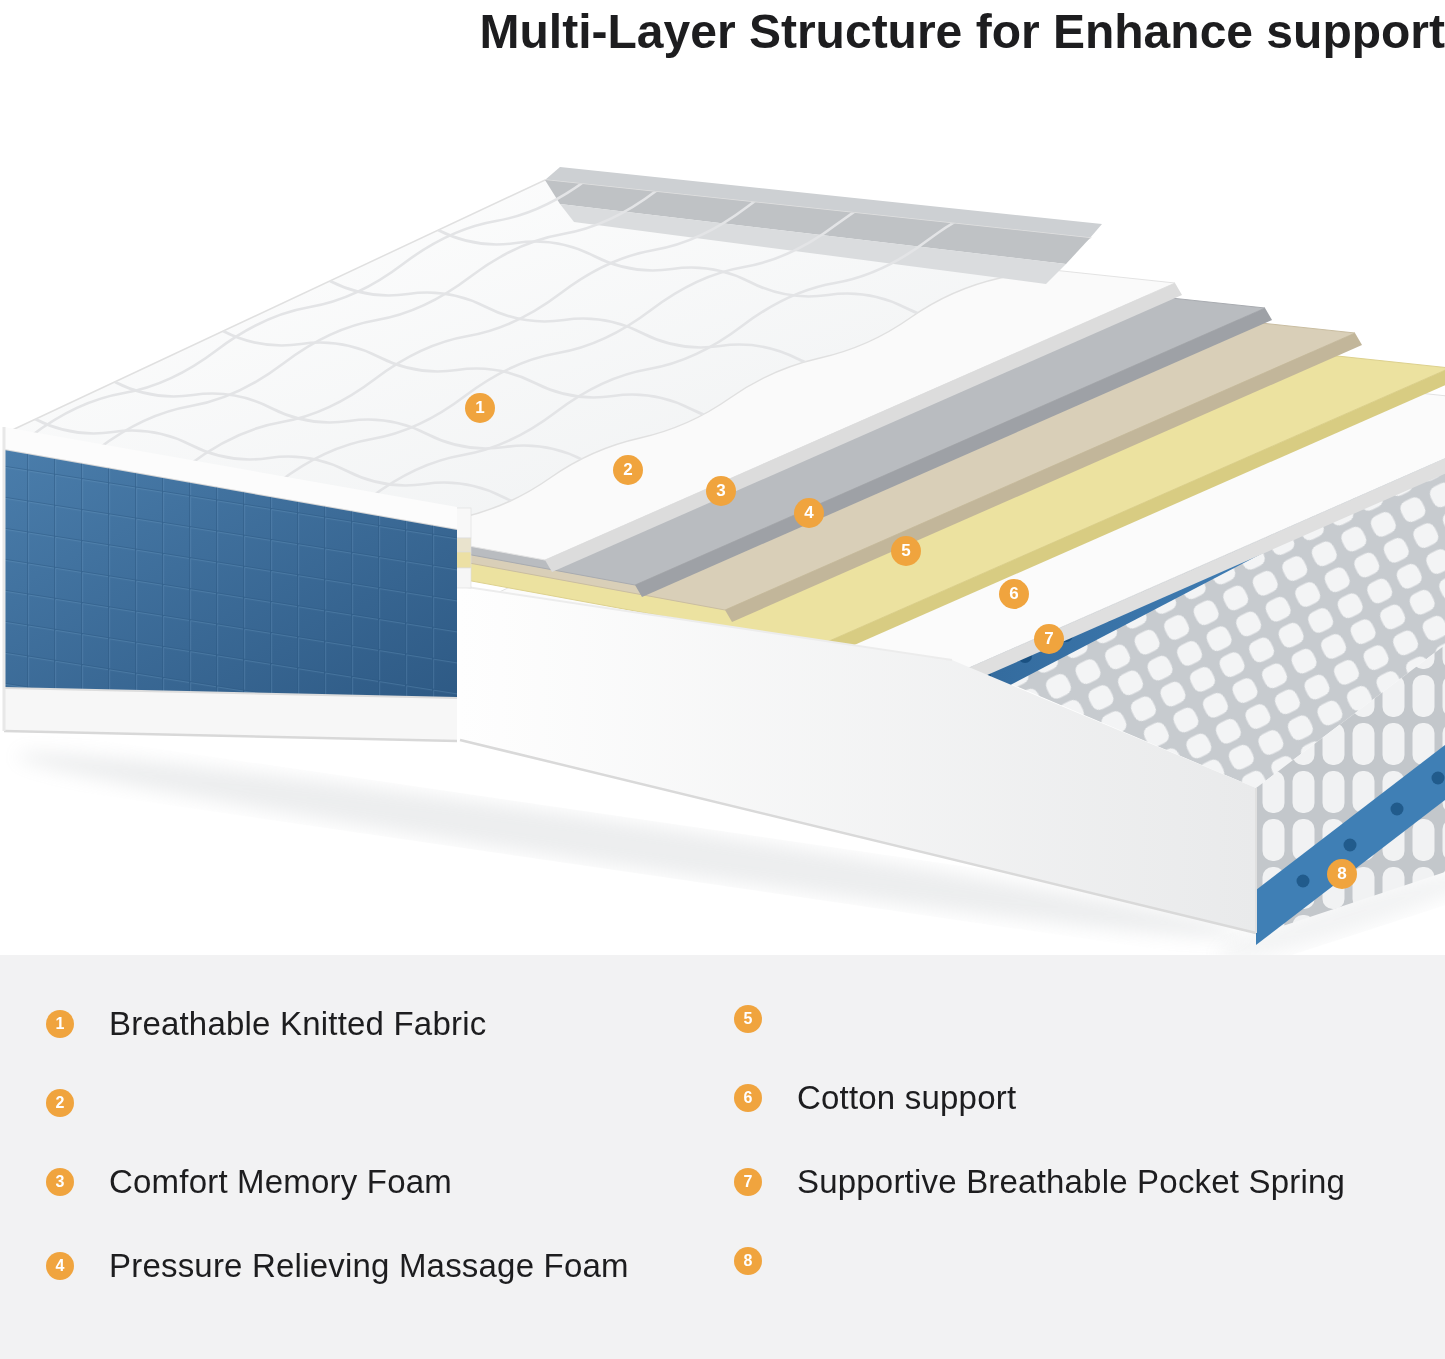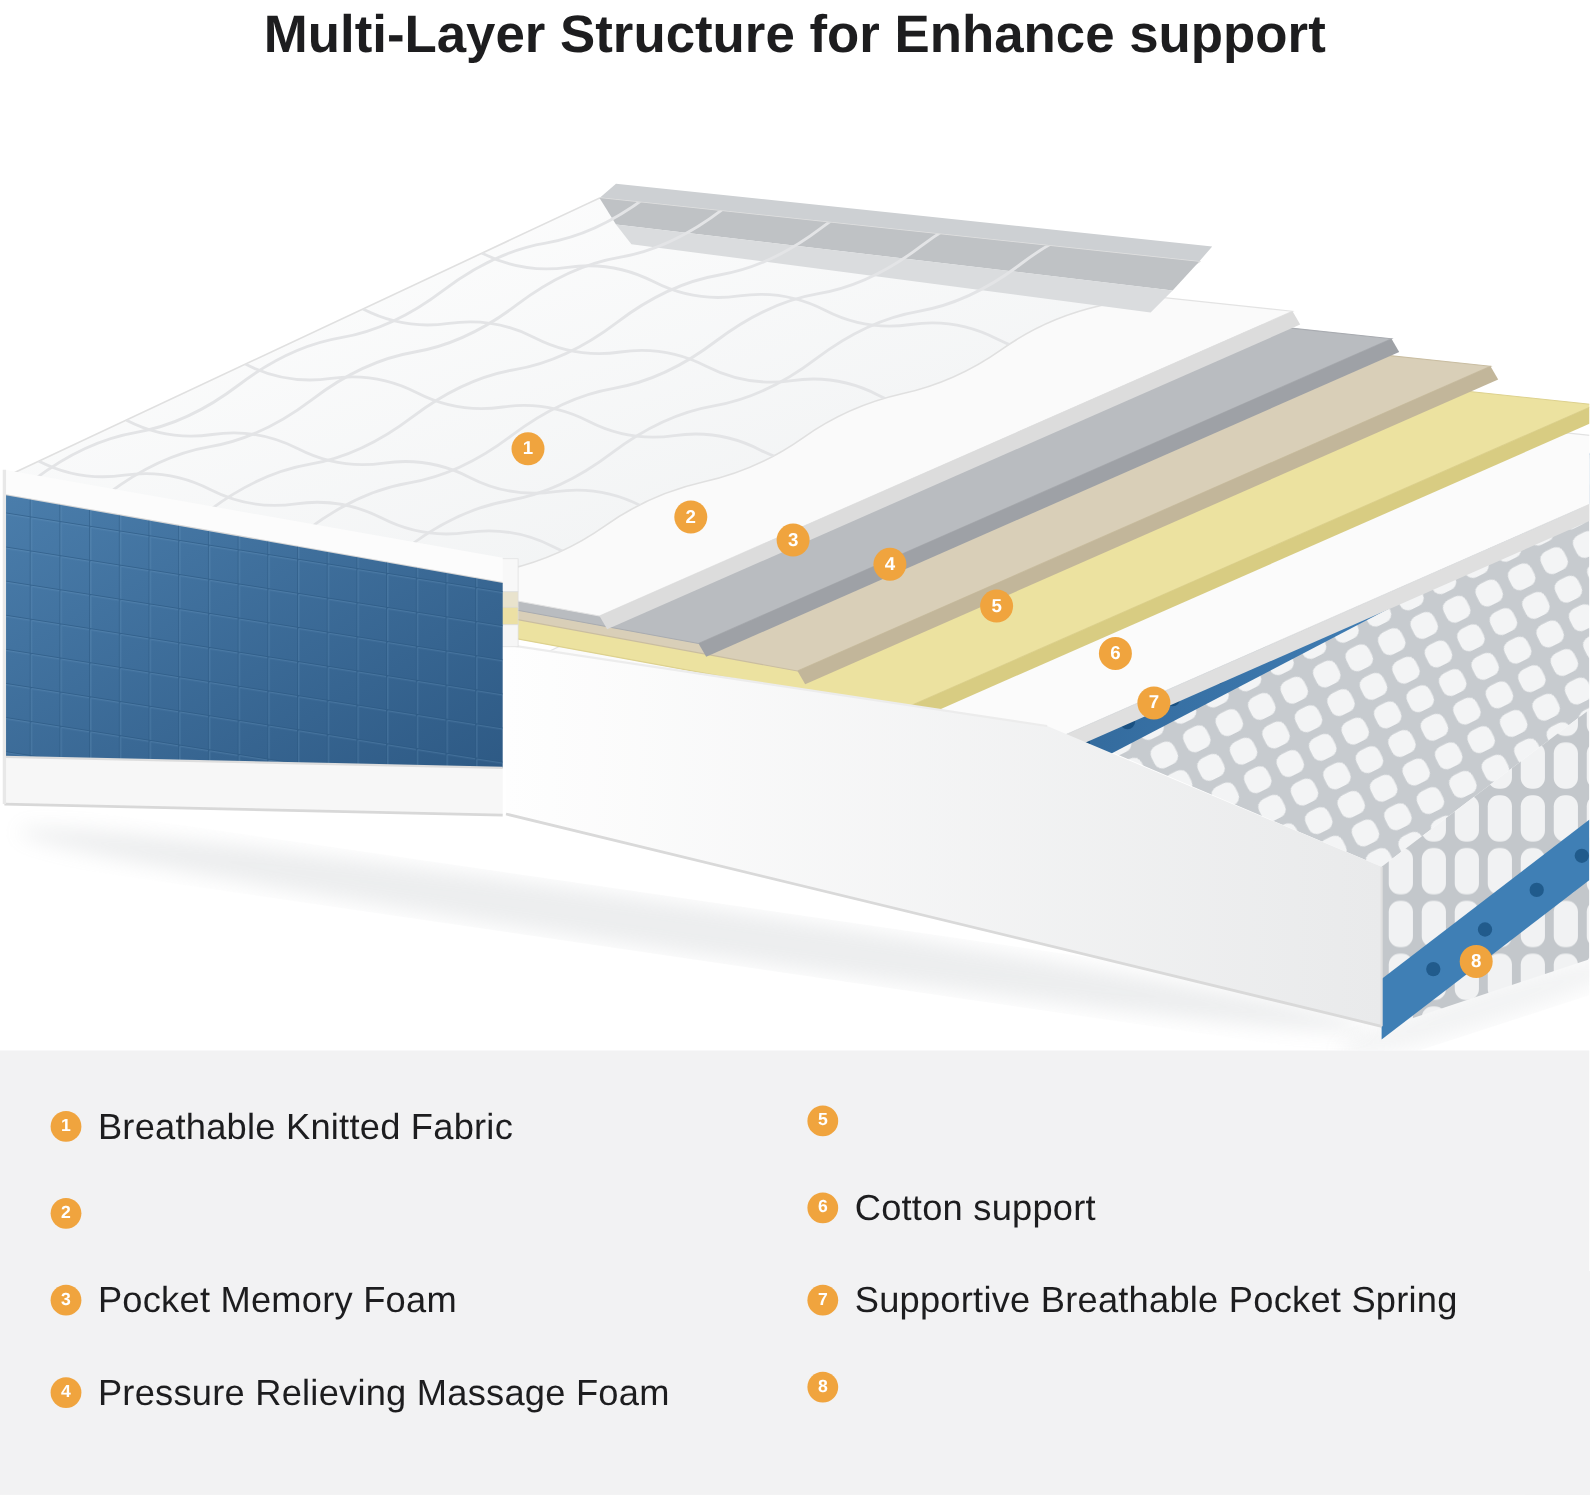--- a/index.html
+++ b/index.html
@@ -1,21 +1,21 @@
 <!DOCTYPE html>
 <html style="--accent: #F0A43E; --legend-bg: #F2F2F3; --text: #1D1D1F; --mattress-blue: #3F72A0; --foam-gray: #B9BCC0; --foam-beige: #D9CFB8; --foam-yellow: #ECE2A0; --spring-foam-blue: #3F7FB5;"><head>
 <meta charset="utf-8">
 <style>
   html,body{margin:0;padding:0;}
   body{
     width:1445px;height:1359px;background:#ffffff;position:relative;overflow:hidden;
     font-family:"Liberation Sans",sans-serif;
   }
   .title{
-    position:absolute;top:4px;left:0;width:1445px;text-align:center;
+    position:absolute;top:4px;left:0;width:1445px;text-align:right;
     font-size:48px;font-weight:800;color:var(--text,#1d1d1f);letter-spacing:0;
   }
   .illus{position:absolute;top:0;left:0;width:1445px;height:955px;}
   .marker{
     position:absolute;width:30px;height:30px;border-radius:50%;
     background:var(--accent,#f0a43e);color:#fff;font-size:17px;font-weight:700;
     display:flex;align-items:center;justify-content:center;user-select:none;
   }
   .mk1{left:465px;top:393px}.mk2{left:613px;top:455px}.mk3{left:706px;top:476px}
   .mk4{left:794px;top:498px}.mk5{left:891px;top:536px}.mk6{left:999px;top:579px}
@@ -25,21 +25,21 @@
     background:var(--legend-bg,#f2f2f3);box-sizing:border-box;
     padding:50px 24px 0 46px;display:grid;grid-template-columns:688px 1fr;
   }
   .col{display:flex;flex-direction:column;gap:46px;}
   .item{display:flex;align-items:center;gap:15px;}
   .badge{
     flex:0 0 28px;width:28px;height:28px;border-radius:50%;
     background:var(--accent,#f0a43e);color:#fff;font-size:16px;font-weight:700;
     display:flex;align-items:center;justify-content:center;
   }
-  .label{font-size:33px;color:var(--text,#1d1d1f);white-space:nowrap;letter-spacing:.2px;}
+  .label{font-size:33px;color:var(--text,#1d1d1f);white-space:nowrap;letter-spacing:.2px;margin-left:20px;}
 </style>
 </head>
 <body>
 
 <div class="title">Multi-Layer Structure for Enhance support</div>
 
 <div class="illus">
 <svg width="1445" height="955" viewBox="0 0 1445 955" xmlns="http://www.w3.org/2000/svg">
   <defs>
     <linearGradient id="coverGrad" x1="0" y1="0" x2="1" y2="1">
@@ -198,21 +198,21 @@
   <div class="col">
     <div class="item">
       <span class="badge">1</span>
       <span class="label">Breathable Knitted Fabric</span>
     </div>
     <div class="item">
       <span class="badge">2</span>
     </div>
     <div class="item">
       <span class="badge">3</span>
-      <span class="label">Pocket Memory Foam</span>
+      <span class="label">Comfort Memory Foam</span>
     </div>
     <div class="item">
       <span class="badge">4</span>
       <span class="label">Pressure Relieving Massage Foam</span>
     </div>
   </div>
   <div class="col">
     <div class="item">
       <span class="badge">5</span>
     </div>

